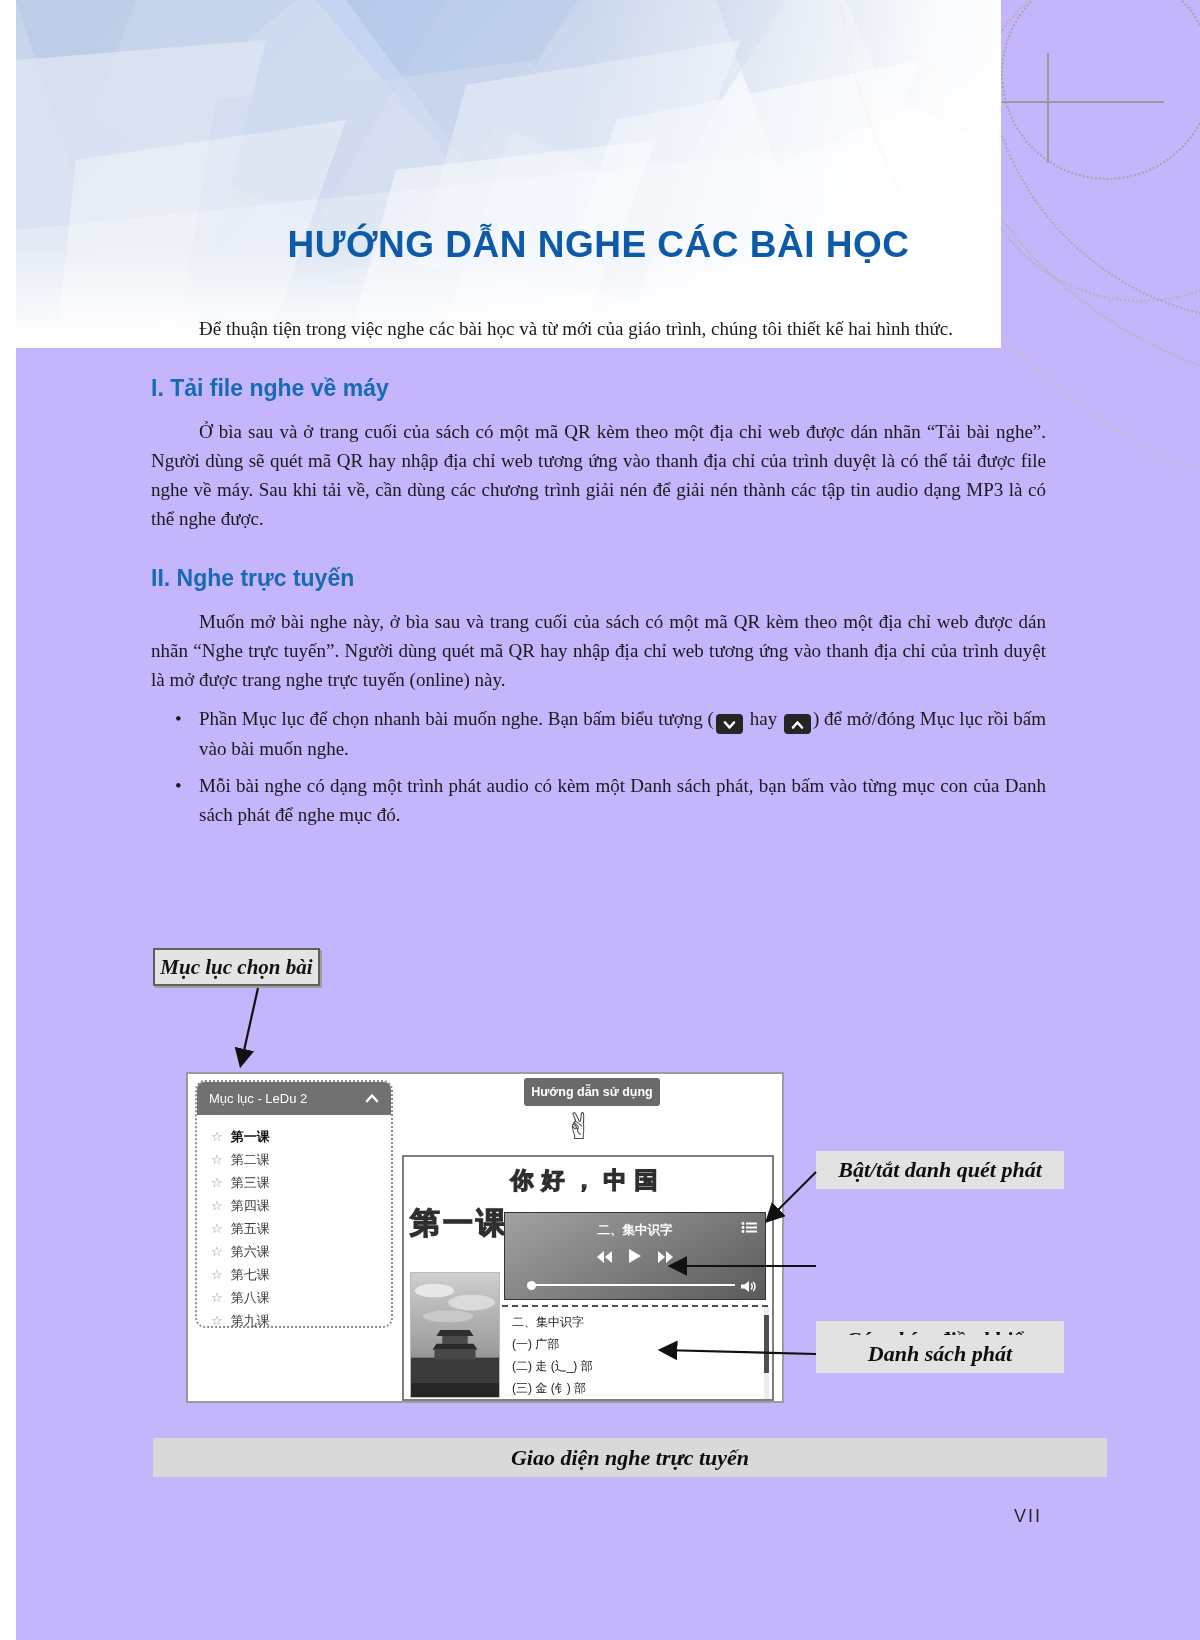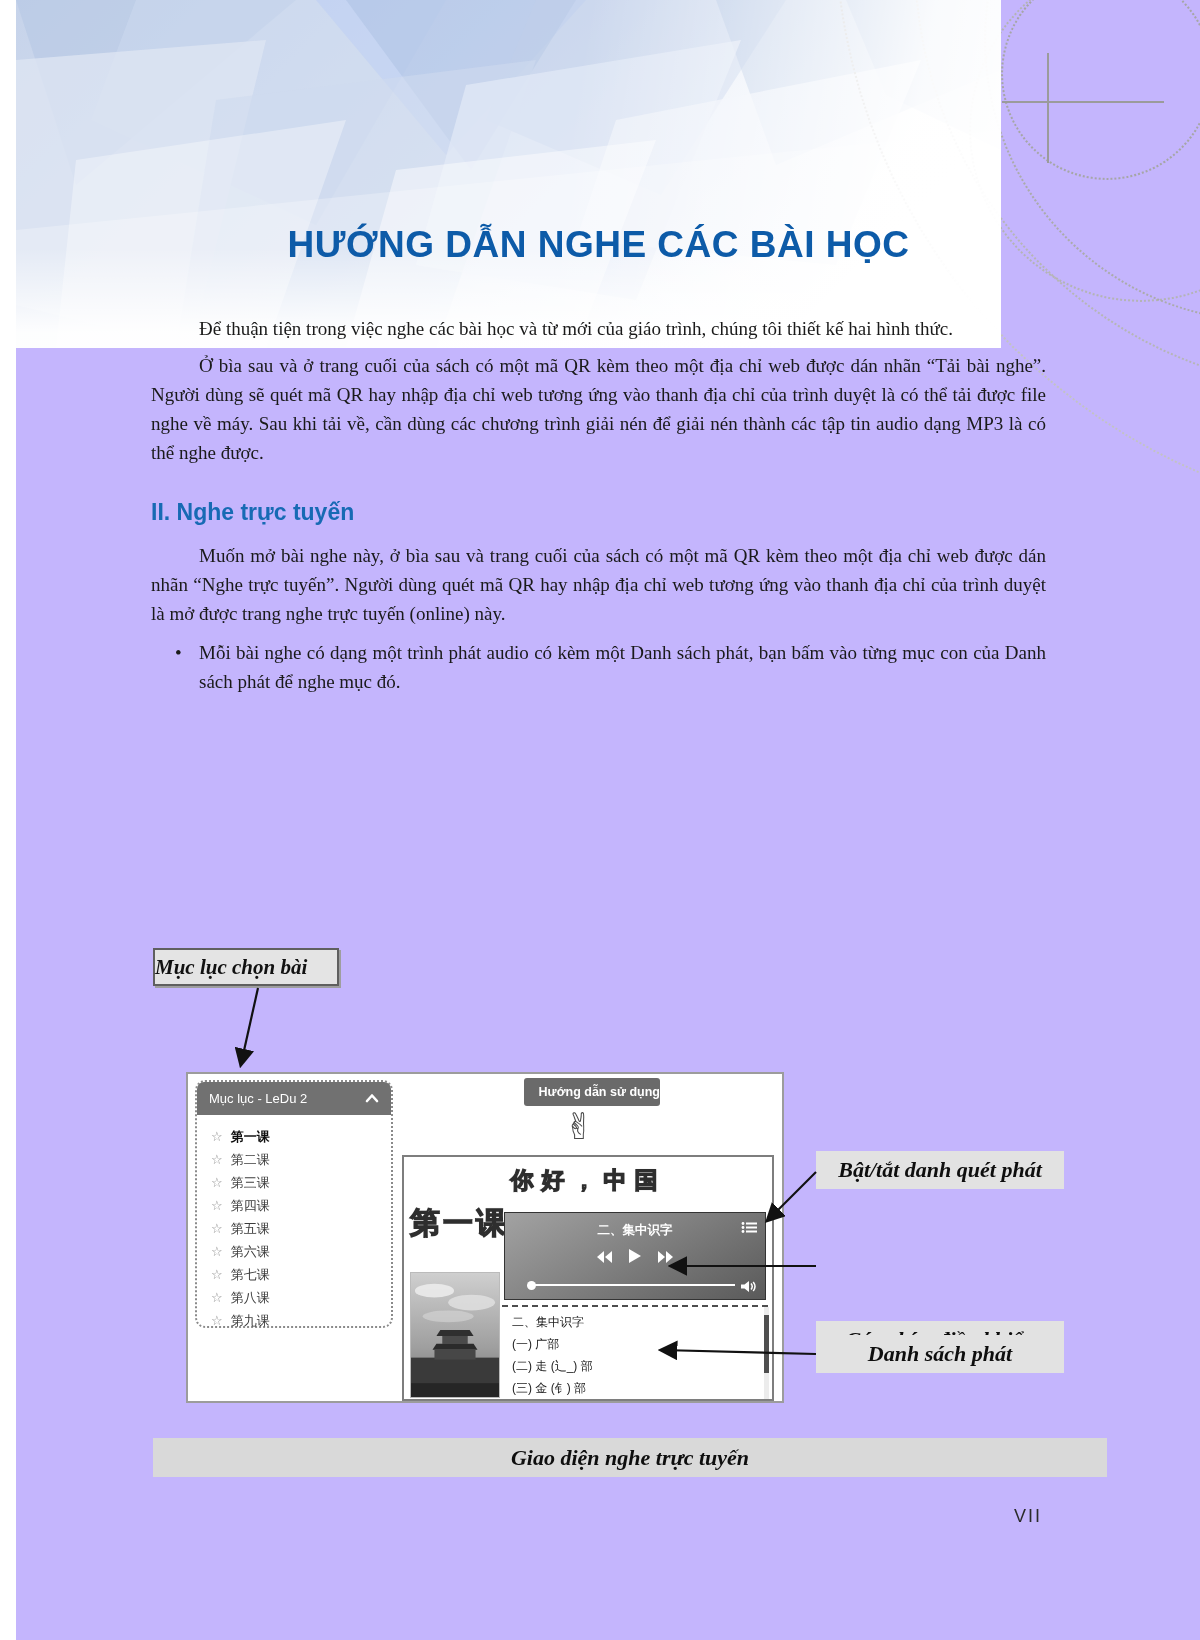--- a/index.html
+++ b/index.html
@@ -46,23 +46,23 @@
   ul.twopart li { position:relative; padding-left:48px; text-align:justify; margin-bottom:8px; }
   ul.twopart li::before { content:"•"; position:absolute; left:24px; top:0; font-size:19px; }
   .kbd {
     display:inline-block; width:27px; height:20px; background:#252525; border-radius:4px;
     vertical-align:-4px; text-align:center; line-height:18px; margin:0 2px;
   }
   .kbd svg { vertical-align:middle; }
 
   
   .callout {
-    position:absolute; left:137px; top:948px; width:186px; height:38px; z-index:3;
+    position:absolute; left:137px; top:948px; width:167px; height:38px; z-index:3;
     background:#e4e4e4; border:2px solid #5f5f5f; box-shadow:2px 2px 0 #9e9e9e;
-    line-height:34px; font-style:italic; font-weight:bold; font-size:21px; color:#111;
+    text-align:center; line-height:34px; font-style:italic; font-weight:bold; font-size:21px; color:#111;
   }
 
   
   .frame {
     position:absolute; left:170px; top:1072px; width:598px; height:331px; z-index:2;
     background:#fff; border:2px solid #9c9c9c;
   }
   .toc-panel {
     position:absolute; left:7px; top:6px; width:198px; height:248px;
     border:2px dotted #8a8a8a; border-radius:10px; background:#fff;
@@ -72,21 +72,21 @@
     font-family:"Liberation Sans", sans-serif; font-weight:normal; font-size:13px;
     display:flex; align-items:center; justify-content:space-between; padding:0 12px;
   }
   .toc-list { list-style:none; padding:10px 0 0 14px; font-family:"Liberation Sans", sans-serif; font-size:13px; color:#3c3c3c; }
   .toc-list li { height:23px; line-height:23px; }
   .toc-list li.active { font-weight:bold; color:#0f0f0f; }
   .star { color:#8f8f8f; margin-right:8px; font-family:"DejaVu Sans", sans-serif; }
 
   .help-btn {
     position:absolute; left:336px; top:4px; width:136px; height:28px;
-    background:#6a6a6a; border-radius:3px; color:#fff; text-align:right; line-height:28px;
+    background:#6a6a6a; border-radius:3px; color:#fff; text-align:center; line-height:28px;
     font-family:"Liberation Sans", sans-serif; font-weight:bold; font-size:12.5px;
   }
   .hand { position:absolute; left:376px; top:32px; font-family:"DejaVu Sans", sans-serif; font-size:36px; color:#4a4a4a; }
 
   .content-panel {
     position:absolute; left:214px; top:81px; width:372px; height:246px;
     border:2px solid #7e7e7e; background:#fff; overflow:hidden;
   }
   .outline-text { color:#ffffff; -webkit-text-stroke:1.2px #2e2e2e; text-shadow:0 0 1px #444; font-weight:bold; }
   .cp-title { position:absolute; left:0; top:8px; width:100%; text-align:center; font-size:23px; letter-spacing:8px; }
@@ -174,26 +174,34 @@
   <div class="deco c4"></div>
   <div class="deco c5"></div>
   <div class="crosshair-h"></div>
   <div class="crosshair-v"></div>
 
   <div class="doc-title">HƯỚNG DẪN NGHE CÁC BÀI HỌC</div>
 
   <div class="content">
     <p class="intro">Để thuận tiện trong việc nghe các bài học và từ mới của giáo trình, chúng tôi thiết kế hai hình thức.</p>
 
+    <h2 class="sec">I. Tải file nghe về máy</h2>
     <p>Ở bìa sau và ở trang cuối của sách có một mã QR kèm theo một địa chỉ web được dán nhãn “Tải bài nghe”. Người dùng sẽ quét mã QR hay nhập địa chỉ web tương ứng vào thanh địa chỉ của trình duyệt là có thể tải được file nghe về máy. Sau khi tải về, cần dùng các chương trình giải nén để giải nén thành các tập tin audio dạng MP3 là có thể nghe được.</p>
 
     <h2 class="sec">II. Nghe trực tuyến</h2>
     <p>Muốn mở bài nghe này, ở bìa sau và trang cuối của sách có một mã QR kèm theo một địa chỉ web được dán nhãn “Nghe trực tuyến”. Người dùng quét mã QR hay nhập địa chỉ web tương ứng vào thanh địa chỉ của trình duyệt là mở được trang nghe trực tuyến (online) này.</p>
 
     <ul class="twopart">
+      <li>
+        <span>Phần Mục lục để chọn nhanh bài muốn nghe. Bạn bấm biểu tượng (</span><span class="kbd"><svg width="15" height="12" viewBox="0 0 15 12">
+              <polyline points="3,3.5 7.5,8.5 12,3.5" fill="none" stroke="#ffffff" stroke-width="2.6" stroke-linecap="round" stroke-linejoin="round"></polyline>
+            </svg></span><span> hay </span><span class="kbd"><svg width="15" height="12" viewBox="0 0 15 12">
+              <polyline points="3,8.5 7.5,3.5 12,8.5" fill="none" stroke="#ffffff" stroke-width="2.6" stroke-linecap="round" stroke-linejoin="round"></polyline>
+            </svg></span><span>) để mở/đóng Mục lục rồi bấm vào bài muốn nghe.</span>
+      </li>
       <li>
         <span>Mỗi bài nghe có dạng một trình phát audio có kèm một Danh sách phát, bạn bấm vào từng mục con của Danh sách phát để nghe mục đó.</span>
       </li>
     </ul>
   </div>
 
   <div class="callout">Mục lục chọn bài</div>
 
   <div class="frame">
 

